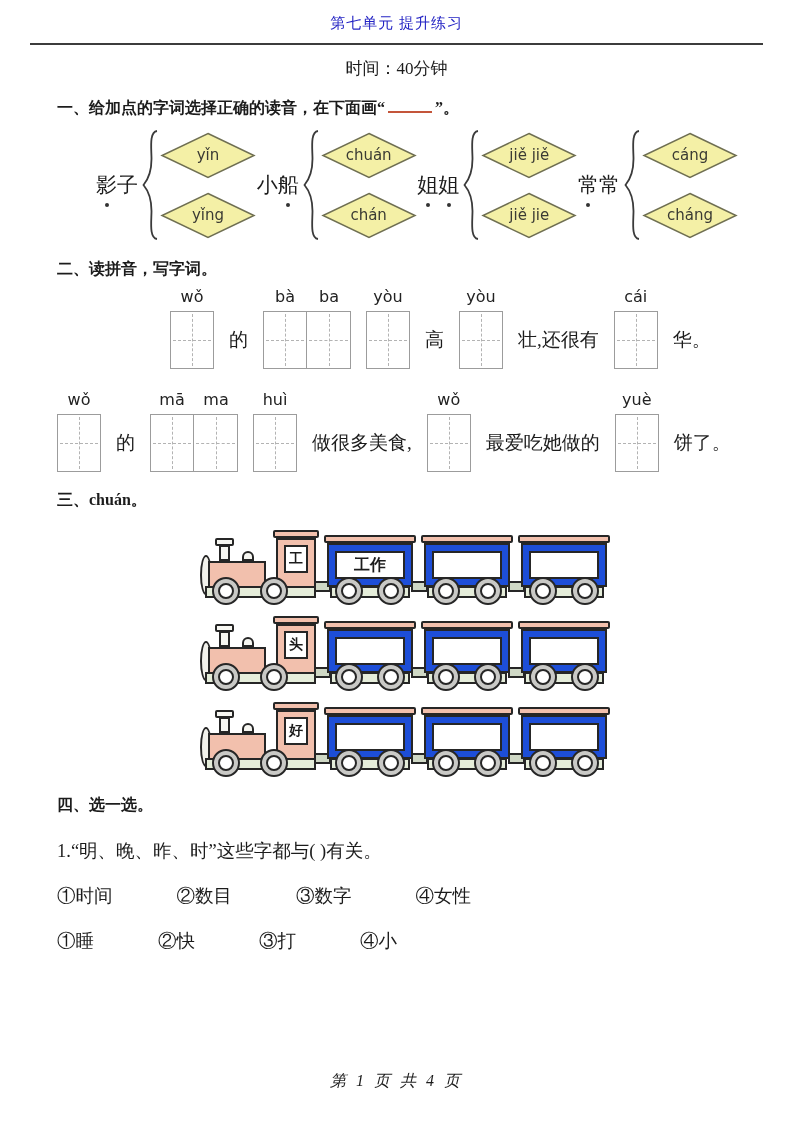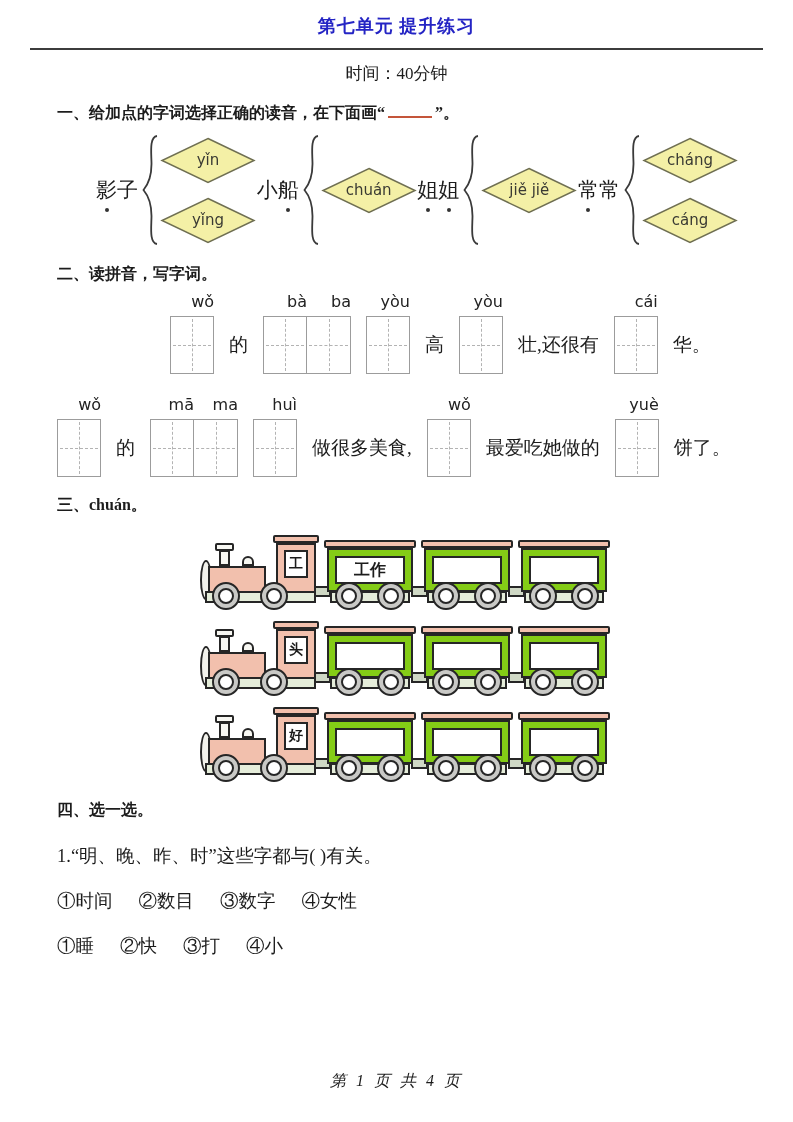--- a/index.html
+++ b/index.html
@@ -3,21 +3,21 @@
 <meta charset="utf-8">
 <style>
   * { margin:0; padding:0; box-sizing:border-box; }
   html,body { background:#ffffff; }
   .page {
     position:relative; width:793px; height:1122px; margin:0 auto;
     background:#fff; overflow:hidden; color:#1c1c1c;
     font-family:"Liberation Serif","DejaVu Serif",serif;
   }
   .inner { padding:0 30px; }
-  .title { margin-top:14px; text-align:center; font-size:18px; font-weight:bold; color:#2424c4; letter-spacing:1px; }
+  .title { margin-top:14px; text-align:center; font-size:15px; font-weight:normal; color:#2424c4; letter-spacing:1px; }
   .rule { margin-top:10px; border:none; border-top:2px solid #3c3c3c; }
   .time { margin-top:12px; text-align:center; font-size:17px; }
   .sec-head { margin:18px 0 0 27px; font-size:16px; font-weight:bold; }
   .blank { display:inline-block; width:44px; height:10px; border-bottom:2px solid #c4553a; margin:0 3px; }
 
   
   .groups { display:flex; justify-content:space-between; margin:10px 25px 0 66px; }
   .wordgroup { display:flex; align-items:center; }
   .word { font-size:21px; margin-right:2px; white-space:nowrap; }
   .ch { position:relative; display:inline-block; }
@@ -29,21 +29,21 @@
   .diamond span { position:absolute; inset:0; display:flex; align-items:center; justify-content:center;
     font-family:"DejaVu Sans",sans-serif; font-size:15px; color:#3a3a33; }
 
   
   .pin-line { display:flex; align-items:center; gap:15px; padding-top:27px; font-size:19px; }
   .pin-line.l1 { margin:4px 0 0 140px; }
   .pin-line.l2 { margin:18px 0 0 27px; }
   .box-unit { position:relative; flex:none; }
   .plabel { position:absolute; left:0; right:0; top:-24px; display:flex;
     font-family:"DejaVu Sans",sans-serif; font-size:16px; color:#222; }
-  .plabel span { flex:1; text-align:right; }
+  .plabel span { flex:1; text-align:center; }
   .tbox-row { display:flex; }
   .tbox { position:relative; width:44px; height:58px; background:#fff; border:1px solid #9c9c9c; }
   .tbox + .tbox { border-left:none; }
   .tbox::before { content:""; position:absolute; left:2px; right:2px; top:50%; border-top:1px dashed #b3b3b3; }
   .tbox::after  { content:""; position:absolute; top:2px; bottom:2px; left:50%; border-left:1px dashed #b3b3b3; }
 
   
   .trains { margin:10px 0 0 170px; display:flex; flex-direction:column; gap:2px; }
   .train { position:relative; display:flex; height:84px; }
   .loco { position:relative; width:116px; height:84px; flex:none; }
@@ -58,28 +58,28 @@
   .cabwin  { position:absolute; left:6px; right:6px; top:5px; bottom:13px; background:#fff; border:2px solid #262626;
              display:flex; align-items:center; justify-content:center; font-size:14px; font-weight:bold; }
   .locobase{ left:5px; bottom:7px; right:0; background:#e5edda; height:12px; }
   .wheel { position:absolute; bottom:0; width:28px; height:28px; border-radius:50%; background:#c9c9c6;
            border:2px solid #262626; display:flex; align-items:center; justify-content:center; }
   .wheel::after { content:""; width:12px; height:12px; border-radius:50%; background:#fff; border:2px solid #262626; }
   .car { position:relative; width:86px; height:84px; flex:none; margin-left:11px; }
   .car::before { content:""; position:absolute; left:-13px; bottom:13px; width:13px; height:7px;
                  background:#cfd8c5; border:2px solid #262626; }
   .carroof { left:-3px; right:-3px; bottom:62px; height:8px; background:#f2c0ad; border-radius:2px; }
-  .carbody { left:0; right:0; bottom:18px; height:44px; background:#84cc16; }
+  .carbody { left:0; right:0; bottom:18px; height:44px; background:#1d4ed8; }
   .carwin  { position:absolute; inset:6px; background:#fff; border:2px solid #262626;
              display:flex; align-items:center; justify-content:center; font-size:16px; font-weight:bold; }
   .carbase { left:3px; right:3px; bottom:7px; height:12px; background:#e5edda; }
 
   
   .qline { margin:22px 0 0 27px; font-size:18.5px; }
-  .opts  { margin:20px 0 0 27px; font-size:18.5px; display:flex; gap:26px; }
+  .opts  { margin:20px 0 0 27px; font-size:18.5px; display:flex; gap:64px; }
 
   .footer { position:absolute; bottom:30px; left:0; right:0; text-align:center; font-size:16px; letter-spacing:3px;font-style:italic; }
 </style>
 </head>
 <body>
 
 <div class="page">
   <div class="inner">
     <div class="title">第七单元 提升练习</div>
     <hr class="rule">
@@ -115,55 +115,67 @@
         <svg class="brace" width="18" height="112" viewBox="0 0 18 112">
             <path d="M16 2 C8 3 10.5 20 10.5 30 C10.5 45 5 53 2.5 56 C5 59 10.5 67 10.5 82 C10.5 92 8 109 16 110" fill="none" stroke="#3a3a3a" stroke-width="1.8"></path>
           </svg>
         <div class="diamonds">
           <div class="diamond">
             <svg viewBox="0 0 96 47">
                 <polygon points="48,1.5 94,23.5 48,45.5 2,23.5" fill="#f4f0a6" stroke="#6f6f52" stroke-width="1.5"></polygon>
               </svg>
             <span>chuán</span>
           </div>
+          <div class="diamond">
+            <svg viewBox="0 0 96 47">
+                <polygon points="48,1.5 94,23.5 48,45.5 2,23.5" fill="#f4f0a6" stroke="#6f6f52" stroke-width="1.5"></polygon>
+              </svg>
+            <span>chán</span>
+          </div>
         </div>
       </div>
 
       <div class="wordgroup">
         <div class="word"><span class="ch dotted">姐</span><span class="ch dotted">姐</span></div>
         <svg class="brace" width="18" height="112" viewBox="0 0 18 112">
             <path d="M16 2 C8 3 10.5 20 10.5 30 C10.5 45 5 53 2.5 56 C5 59 10.5 67 10.5 82 C10.5 92 8 109 16 110" fill="none" stroke="#3a3a3a" stroke-width="1.8"></path>
           </svg>
         <div class="diamonds">
           <div class="diamond">
             <svg viewBox="0 0 96 47">
                 <polygon points="48,1.5 94,23.5 48,45.5 2,23.5" fill="#f4f0a6" stroke="#6f6f52" stroke-width="1.5"></polygon>
               </svg>
             <span>jiě jiě</span>
           </div>
+          <div class="diamond">
+            <svg viewBox="0 0 96 47">
+                <polygon points="48,1.5 94,23.5 48,45.5 2,23.5" fill="#f4f0a6" stroke="#6f6f52" stroke-width="1.5"></polygon>
+              </svg>
+            <span>jiě jie</span>
+          </div>
         </div>
       </div>
 
       <div class="wordgroup">
         <div class="word"><span class="ch dotted">常</span><span class="ch">常</span></div>
         <svg class="brace" width="18" height="112" viewBox="0 0 18 112">
             <path d="M16 2 C8 3 10.5 20 10.5 30 C10.5 45 5 53 2.5 56 C5 59 10.5 67 10.5 82 C10.5 92 8 109 16 110" fill="none" stroke="#3a3a3a" stroke-width="1.8"></path>
           </svg>
         <div class="diamonds">
           <div class="diamond">
             <svg viewBox="0 0 96 47">
                 <polygon points="48,1.5 94,23.5 48,45.5 2,23.5" fill="#f4f0a6" stroke="#6f6f52" stroke-width="1.5"></polygon>
               </svg>
+            <span>cáng</span>
+          </div>
+          <div class="diamond">
+            <svg viewBox="0 0 96 47">
+                <polygon points="48,1.5 94,23.5 48,45.5 2,23.5" fill="#f4f0a6" stroke="#6f6f52" stroke-width="1.5"></polygon>
+              </svg>
             <span>cháng</span>
-          </div>
-          <div class="diamond">
-            <svg viewBox="0 0 96 47">
-                <polygon points="48,1.5 94,23.5 48,45.5 2,23.5" fill="#f4f0a6" stroke="#6f6f52" stroke-width="1.5"></polygon>
-              </svg>
-            <span>cáng</span>
           </div>
         </div>
       </div>
     </div>
 
     <div class="sec-head">二、读拼音，写字词。</div>
 
     <div class="pin-line l1">
       <div class="box-unit">
         <div class="plabel">

